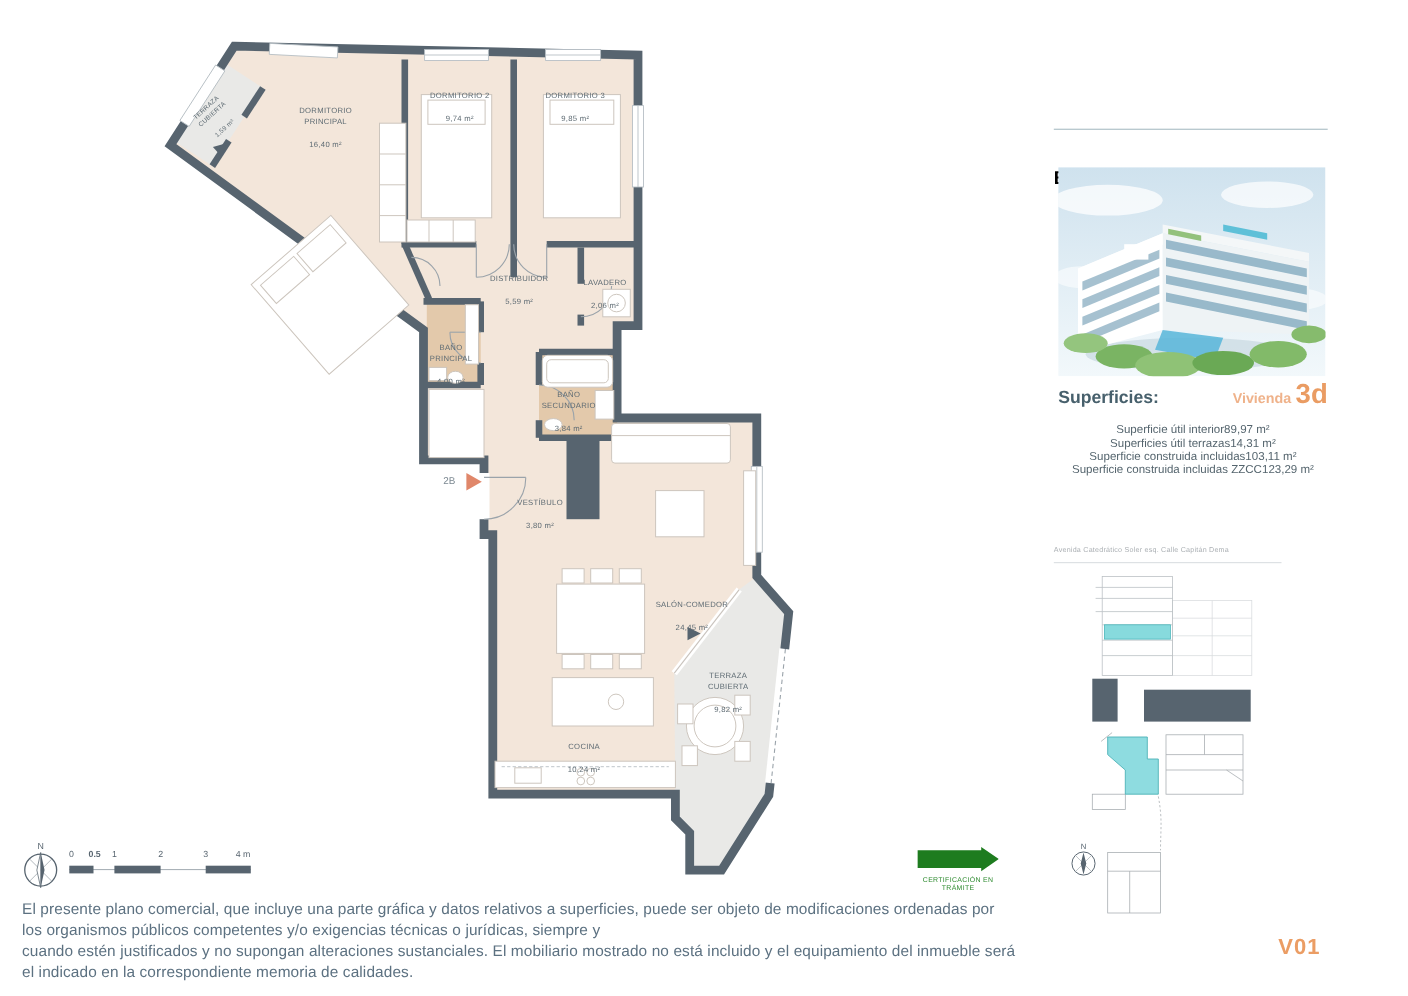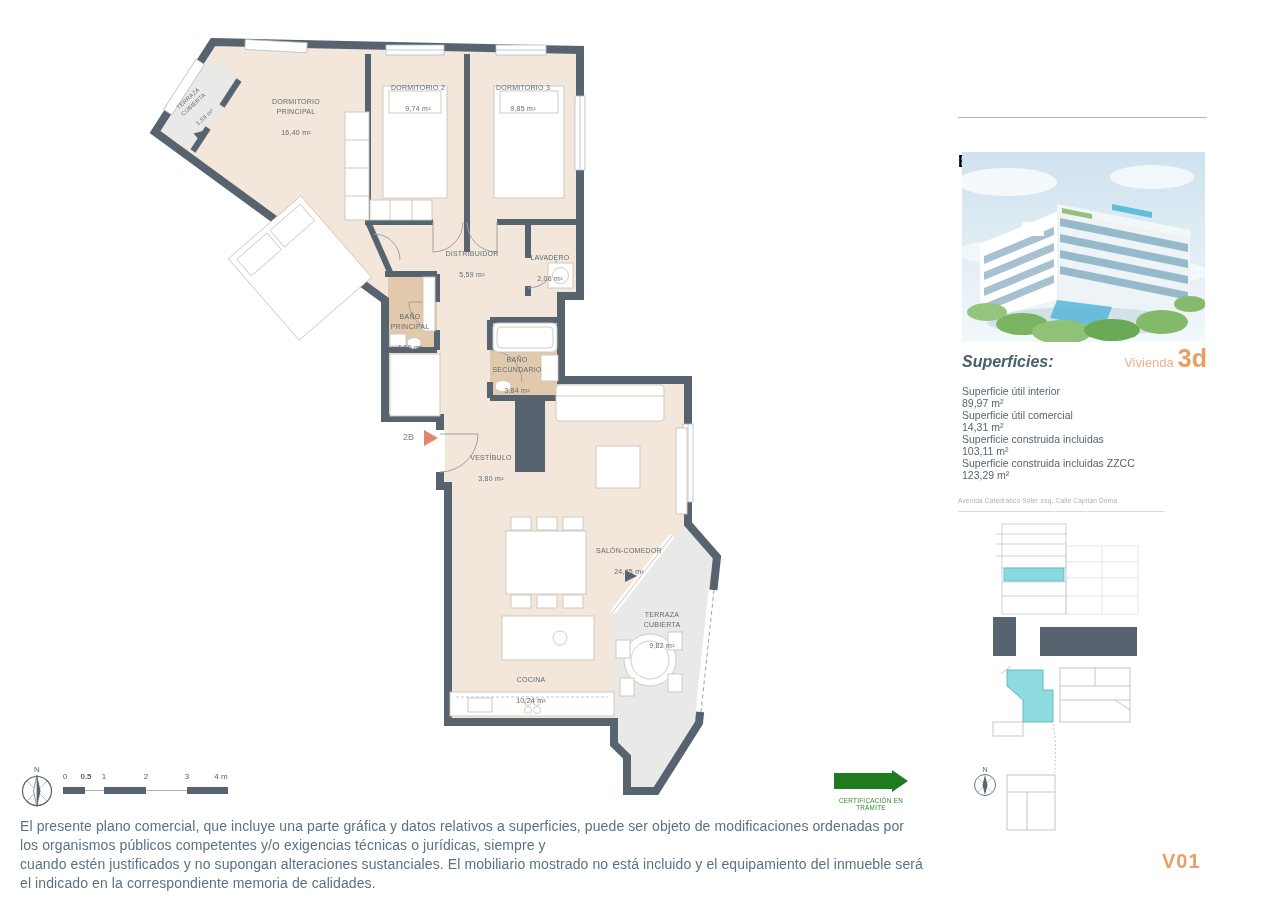--- a/index.html
+++ b/index.html
@@ -13,25 +13,25 @@
               white-space:pre-line;}
   .room-label .rarea{margin-top:2px;}
   .room-label.rot{transform:translate(-50%,0) rotate(-42deg);font-size:5.8px;}
   .entrance-label{position:absolute;left:403px;top:432px;font-size:9px;color:#7c8891;}
   
   .side-panel{position:absolute;left:958px;top:0;width:250px;height:905px;}
   .top-rule{position:absolute;left:0;top:117px;width:249px;height:1px;background:#a9bcc4;}
   .esc-title{position:absolute;left:0;top:124px;font-size:17px;font-weight:bold;color:#000000;letter-spacing:.3px;margin-top:28px;}
   .render-box{position:absolute;left:4px;top:152px;width:243px;height:190px;}
   .sup-head{position:absolute;left:4px;top:344px;width:245px;display:flex;justify-content:space-between;align-items:baseline;}
-  .sup-title{font-size:16px;font-weight:bold;color:#47606c;font-style:italic;}
-  .viv-label{font-size:13px;color:#efb28a;}
+  .sup-title{font-size:16px;font-weight:bold;color:#47606c;}
+  .viv-label{font-size:13px;color:#efb28a;font-weight:bold;}
   .viv-code{font-size:25px;font-weight:bold;color:#ea9c63;margin-left:4px;}
   .sup-rows{position:absolute;left:4px;top:385px;width:245px;}
-  .sup-row{display:flex;justify-content:center;font-size:10.5px;color:#55656e;line-height:12px;flex-direction:column;}
+  .sup-row{display:flex;justify-content:center;font-size:10.5px;color:#55656e;line-height:12px;}
   .address{position:absolute;left:0;top:497px;width:240px;font-size:6.5px;color:#959ba0;
            filter:blur(.3px);opacity:.8;letter-spacing:.2px;}
   .address-rule{position:absolute;left:0;top:511px;width:207px;height:1px;background:#dadee1;}
   .section-box{position:absolute;left:30px;top:518px;}
   .keyplan-box{position:absolute;left:7px;top:660px;}
   
   .compass-box{position:absolute;left:16px;top:763px;}
   .scalebar{position:absolute;left:63px;top:772px;width:175px;height:26px;}
   .scalebar .num{position:absolute;top:0;font-size:8px;color:#57646f;transform:translateX(-50%);}
   .scalebar .base{position:absolute;left:0;top:18px;width:165px;height:1px;background:#aab2b8;}
@@ -290,21 +290,21 @@
       <span>
         <span class="viv-label">Vivienda</span><span class="viv-code">3d</span>
       </span>
     </div>
     <div class="sup-rows">
       <div class="sup-row">
         <span>Superficie útil interior</span>
         <span>89,97 m²</span>
       </div>
       <div class="sup-row">
-        <span>Superficie útil comercial</span>
+        <span>Superficies útil terrazas</span>
         <span>14,31 m²</span>
       </div>
       <div class="sup-row">
         <span>Superficie construida incluidas</span>
         <span>103,11 m²</span>
       </div>
       <div class="sup-row">
         <span>Superficie construida incluidas ZZCC</span>
         <span>123,29 m²</span>
       </div>

